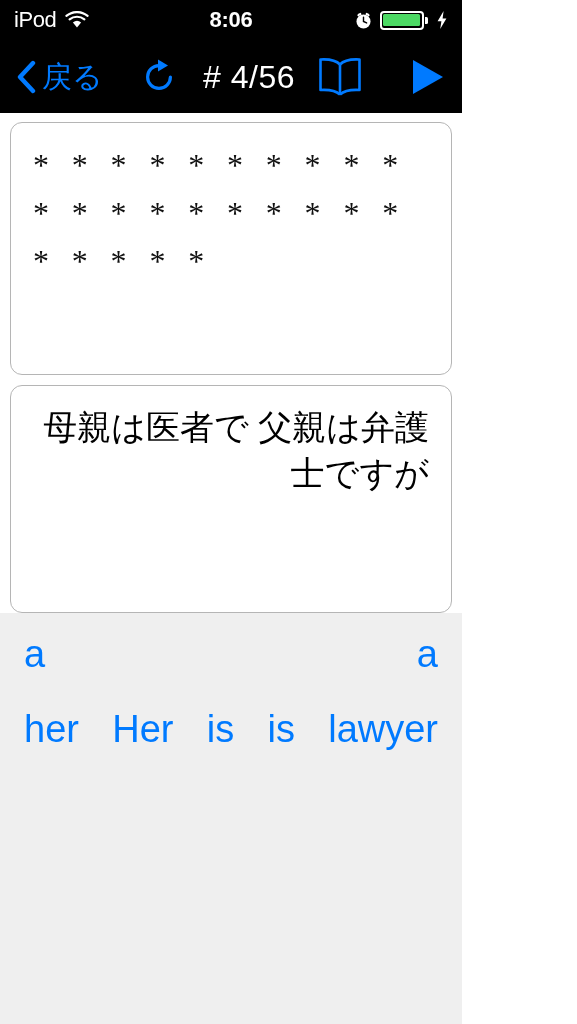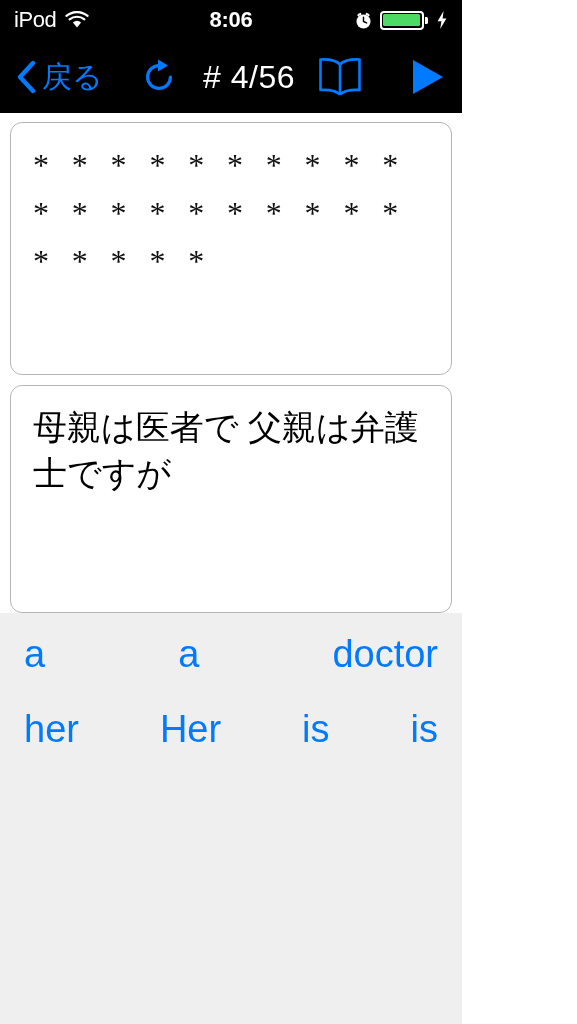--- a/index.html
+++ b/index.html
@@ -225,20 +225,21 @@
     color: #111111;
     letter-spacing: 7.4px;
     word-break: break-all;
     white-space: normal;
   }
   .prompt-text {
     font-size: 34px;
     line-height: 46px;
     color: #000000;
     letter-spacing: 0px;
+    text-align: right;
   }
 
   
   .word-bank {
     background: #efefef;
     flex: 1 1 auto;
     padding: 22px 24px 0 24px;
     box-sizing: border-box;
   }
   .word-row {
@@ -344,23 +345,23 @@
     </div>
     <div class="card card-prompt">
       <div class="prompt-text">母親は医者で 父親は弁護士ですが</div>
     </div>
   </div>
 
   <div class="word-bank">
     <div class="word-row word-row-justified">
       <span class="word-chip">a</span>
       <span class="word-chip">a</span>
-      <span class="word-chip">doctor</span>
     </div>
     <div class="word-row word-row-justified">
       <span class="word-chip">her</span>
       <span class="word-chip">Her</span>
       <span class="word-chip">is</span>
       <span class="word-chip">is</span>
+      <span class="word-chip">lawyer</span>
     </div>
   </div>
 
 </div>
 
 </body></html>

